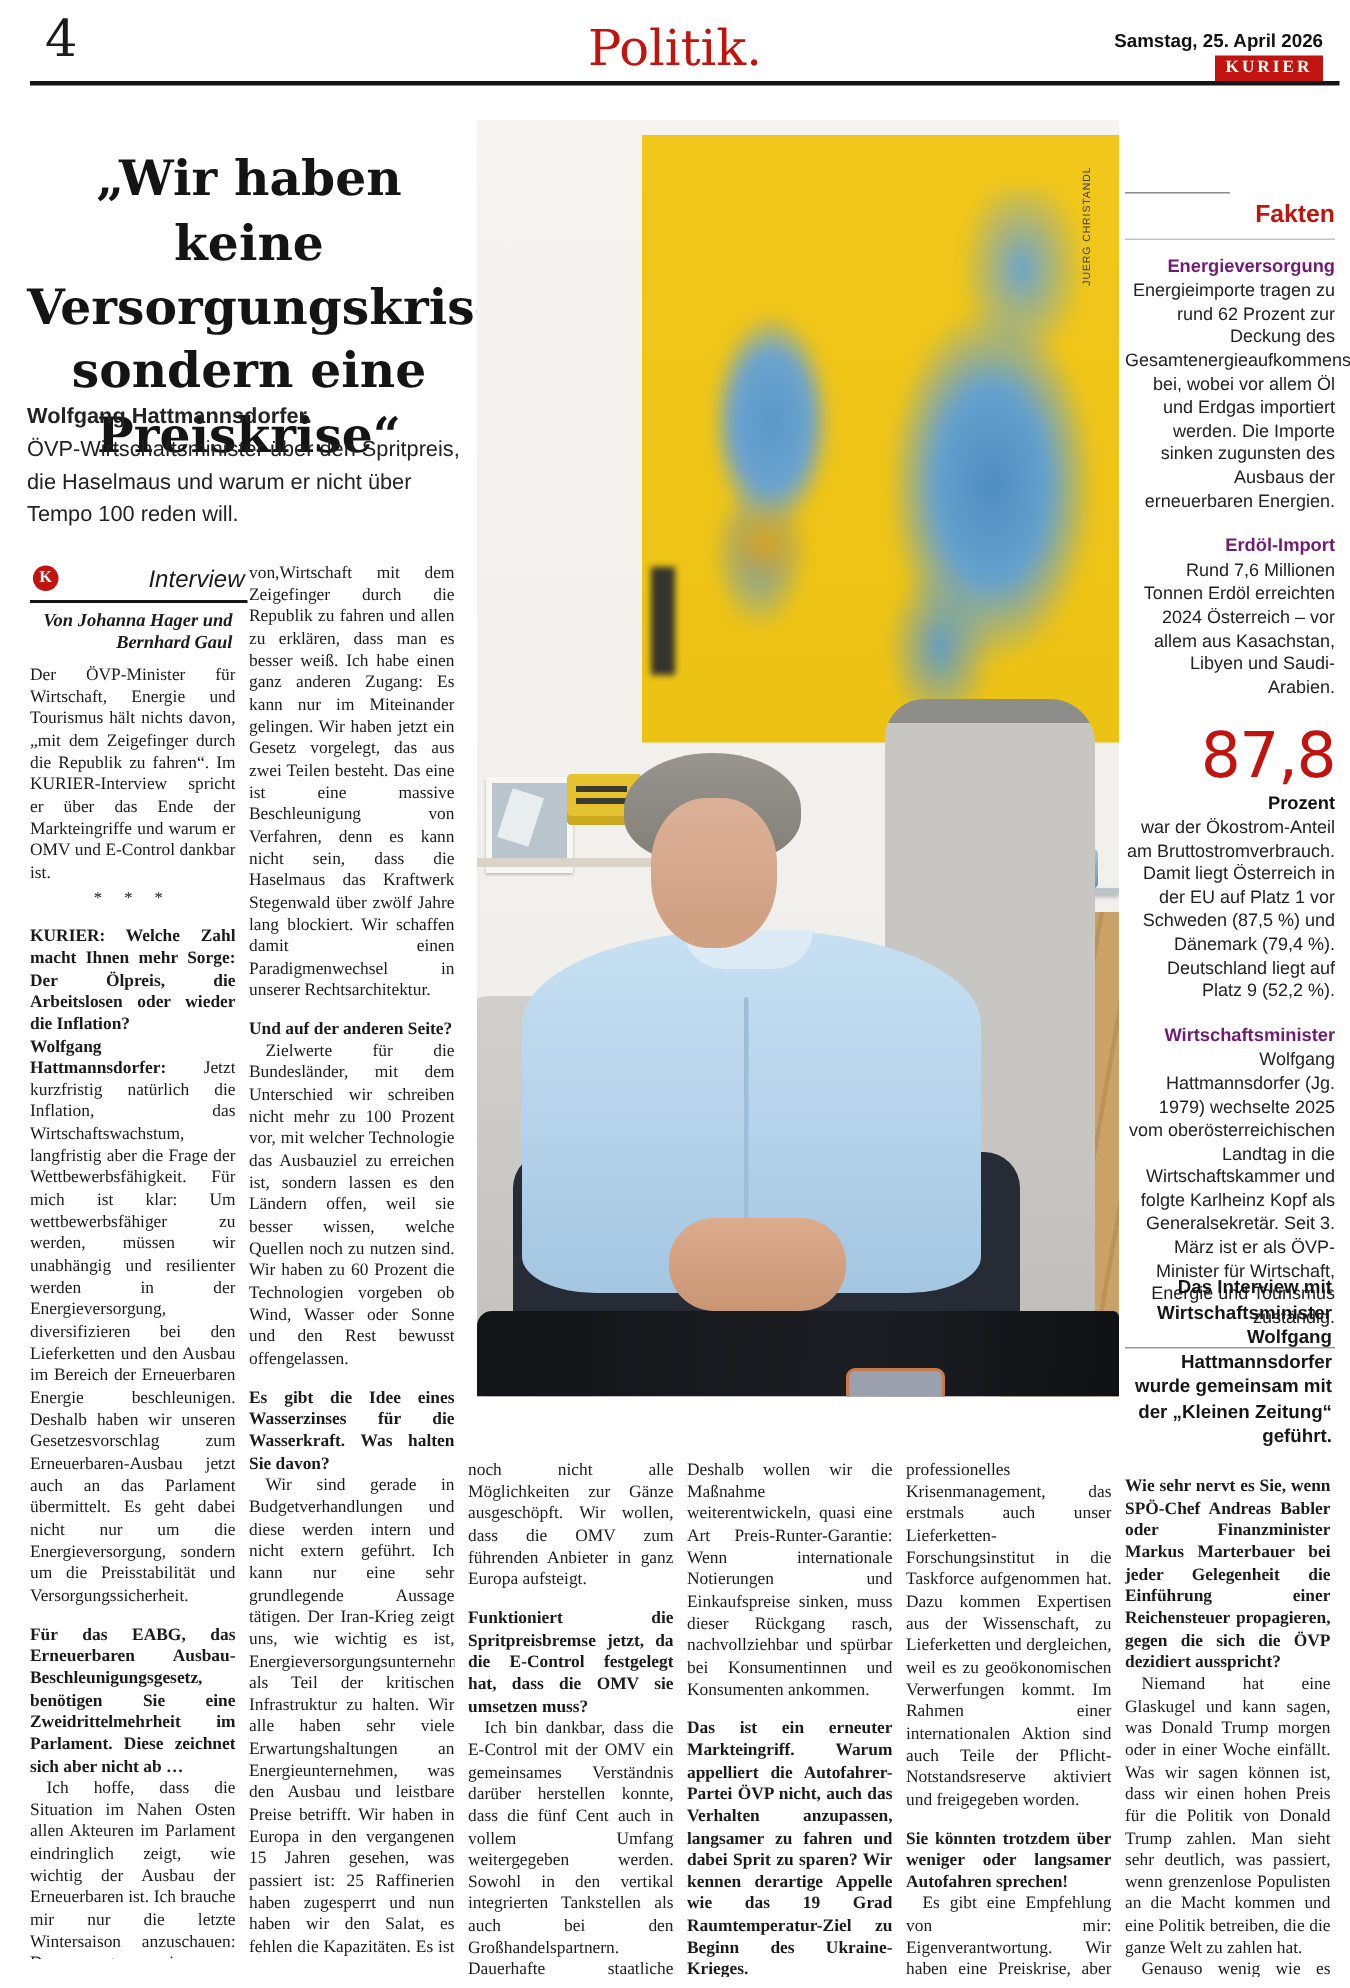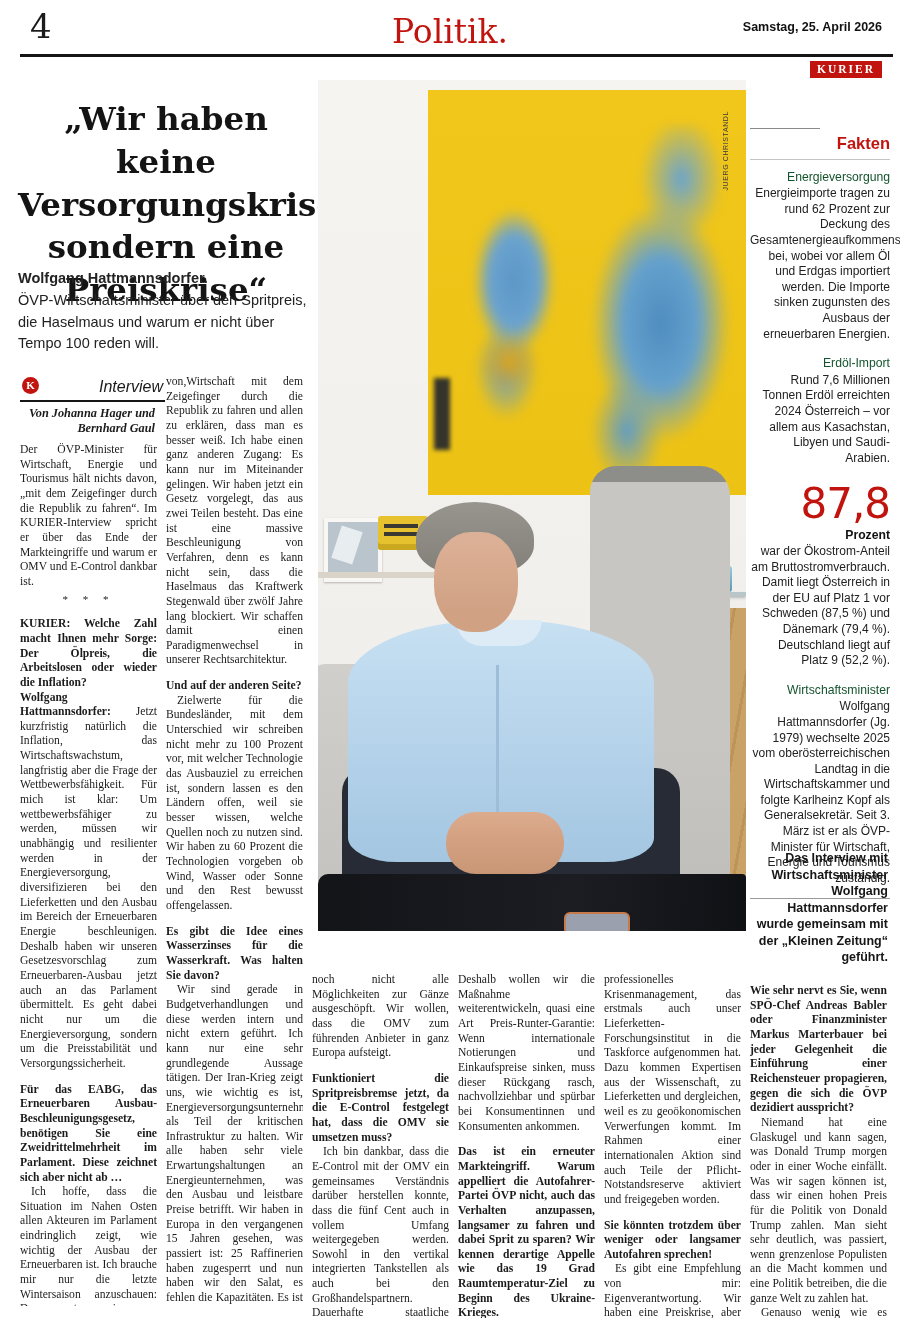--- a/index.html
+++ b/index.html
@@ -8,21 +8,21 @@
 
   
   .pagenum{position:absolute;left:30px;top:6px;font-family:"DejaVu Serif",serif;
            font-size:34px;font-weight:400;}
   .section-title{position:absolute;left:0;right:0;top:12px;text-align:center;
            font-family:"DejaVu Serif",serif;font-size:33px;color:#c2140e;}
   .issue-date{position:absolute;right:18px;top:20px;font-family:"Liberation Sans",sans-serif;
            font-size:12.5px;font-weight:700;color:#111;}
   .brand-box{position:absolute;right:18px;top:37px;background:#c2140e;color:#fff;
            font-family:"Liberation Serif",serif;font-weight:700;font-size:11.5px;
-           letter-spacing:2px;padding:2px 7px 3px;margin-top:24px;}
+           letter-spacing:2px;padding:2px 7px 3px;}
   .head-rule{position:absolute;left:20px;top:54px;width:873px;height:3px;background:#151515;}
 
   
   .headline{position:absolute;left:18px;top:76px;width:296px;text-align:center;
            font-family:"DejaVu Serif",serif;font-weight:700;font-size:32.5px;
            line-height:1.32;color:#141414;}
   .subhead{position:absolute;left:18px;top:268px;width:296px;text-align:left;
            font-family:"Liberation Sans",sans-serif;font-size:14.5px;line-height:1.5;color:#222;}
   .subhead .name{font-weight:700;display:block;}
 
@@ -51,21 +51,21 @@
   .q{font-weight:700;margin-top:11px;}
   .a{text-indent:11px;}
   .cont{}
 
   
   .facts{position:absolute;left:750px;top:128px;width:140px;
          font-family:"Liberation Sans",sans-serif;font-size:12px;line-height:15.6px;color:#222;text-align:right;}
   .facts .toprule{width:70px;height:1px;background:#8a8a8a;margin-bottom:7px;}
   .facts-title{color:#c2140e;font-weight:700;font-size:16.5px;margin:0 0 7px;}
   .facts .divider{width:140px;height:1px;background:#c4c4c4;margin:0 0 10px;}
-  .facts h4{margin:14px 0 1px;font-size:12.2px;font-weight:400;color:#14532d;}
+  .facts h4{margin:14px 0 1px;font-size:12.2px;font-weight:700;color:#701a75;}
   .facts h4:first-of-type{margin-top:0;}
   .facts p{margin:0;}
   .stat-value{color:#c2140e;font-family:"DejaVu Sans",sans-serif;font-size:42px;
          line-height:1.05;letter-spacing:-1px;margin-top:16px;}
   .stat-label{font-weight:700;font-size:12.2px;color:#111;margin-top:2px;}
   .facts .endrule{width:140px;height:1px;background:#999;margin-top:12px;}
   .photo-caption{position:absolute;left:750px;top:850px;width:138px;
          font-family:"Liberation Sans",sans-serif;font-weight:700;
          font-size:12.5px;line-height:16.5px;color:#161616;text-align:right;}
 

